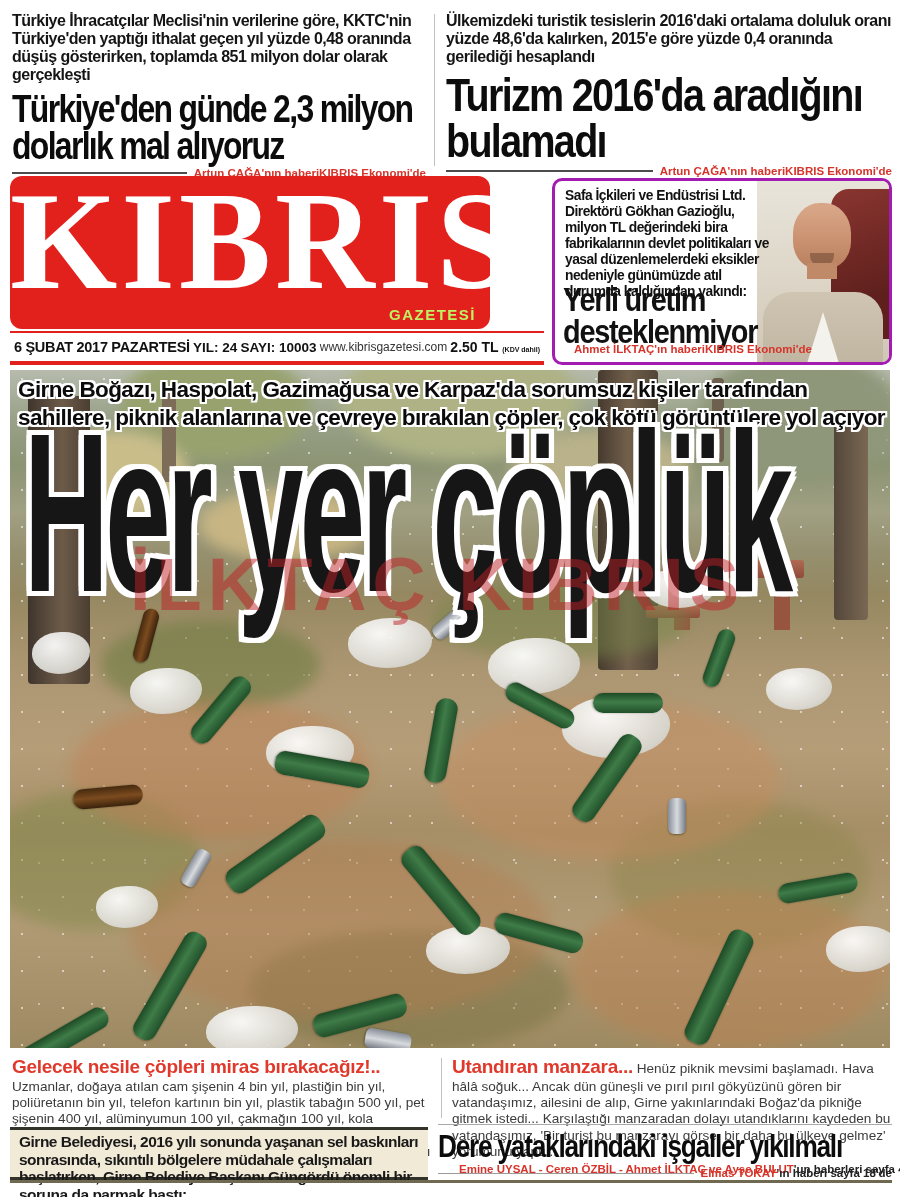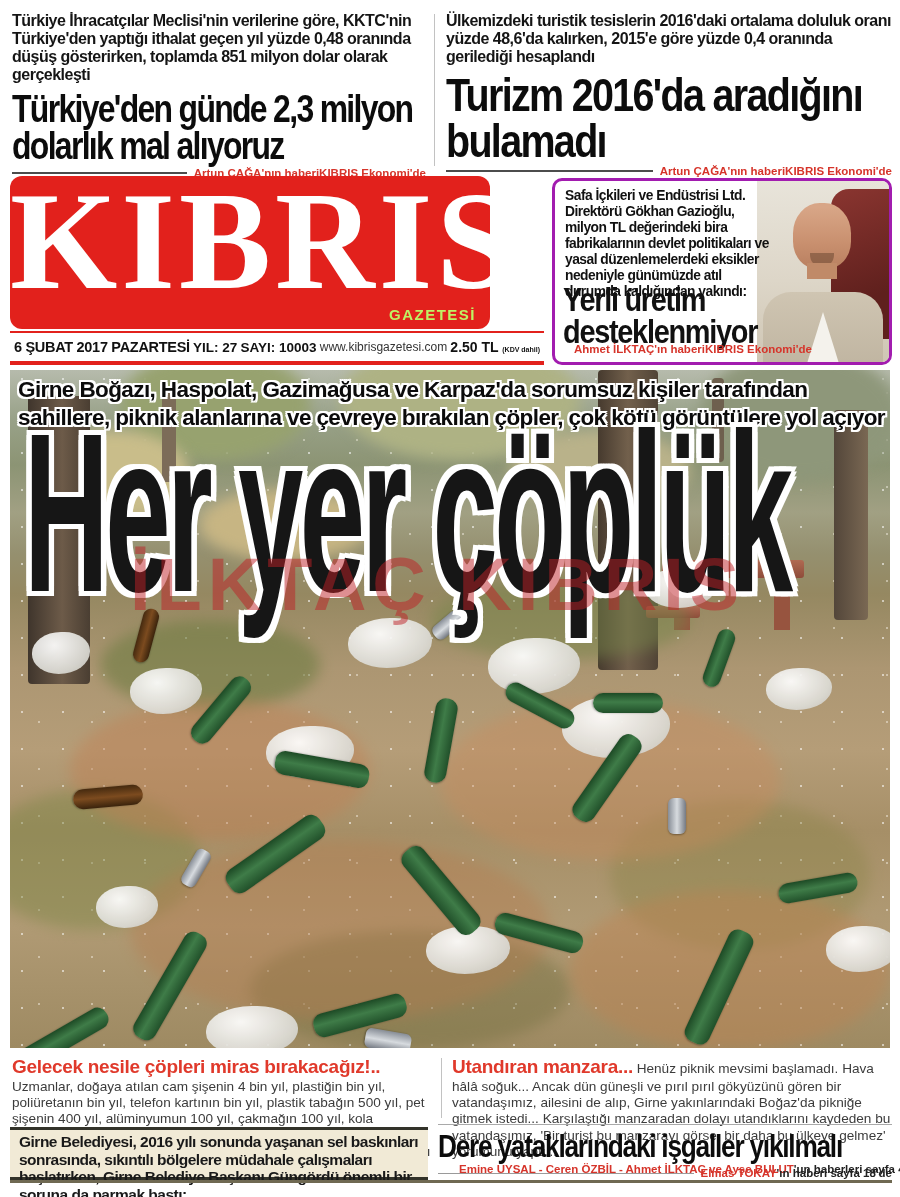--- a/index.html
+++ b/index.html
@@ -131,21 +131,21 @@
       <span class="txt red" style="font-weight:bold;">KIBRIS Ekonomi'de</span>
     </div>
   </div>
 
   <div class="abs masthead">
     <div class="logo">KIBRIS</div>
     <div class="sub">GAZETESİ</div>
   </div>
   <div class="abs dateline">
     <span class="d1">6 ŞUBAT 2017 PAZARTESİ</span>
-    <span class="d2">YIL: 27</span>
+    <span class="d2">YIL: 24</span>
     <span class="d2">SAYI: 10003</span>
     <span class="web">www.kibrisgazetesi.com</span>
     <span class="price"><span>2.50 TL</span> <span class="note">(KDV dahil)</span></span>
   </div>
 
   <div class="abs safa">
     <div class="portrait">
       <div class="chair"></div>
       <div class="head"></div>
       <div class="goatee"></div>

